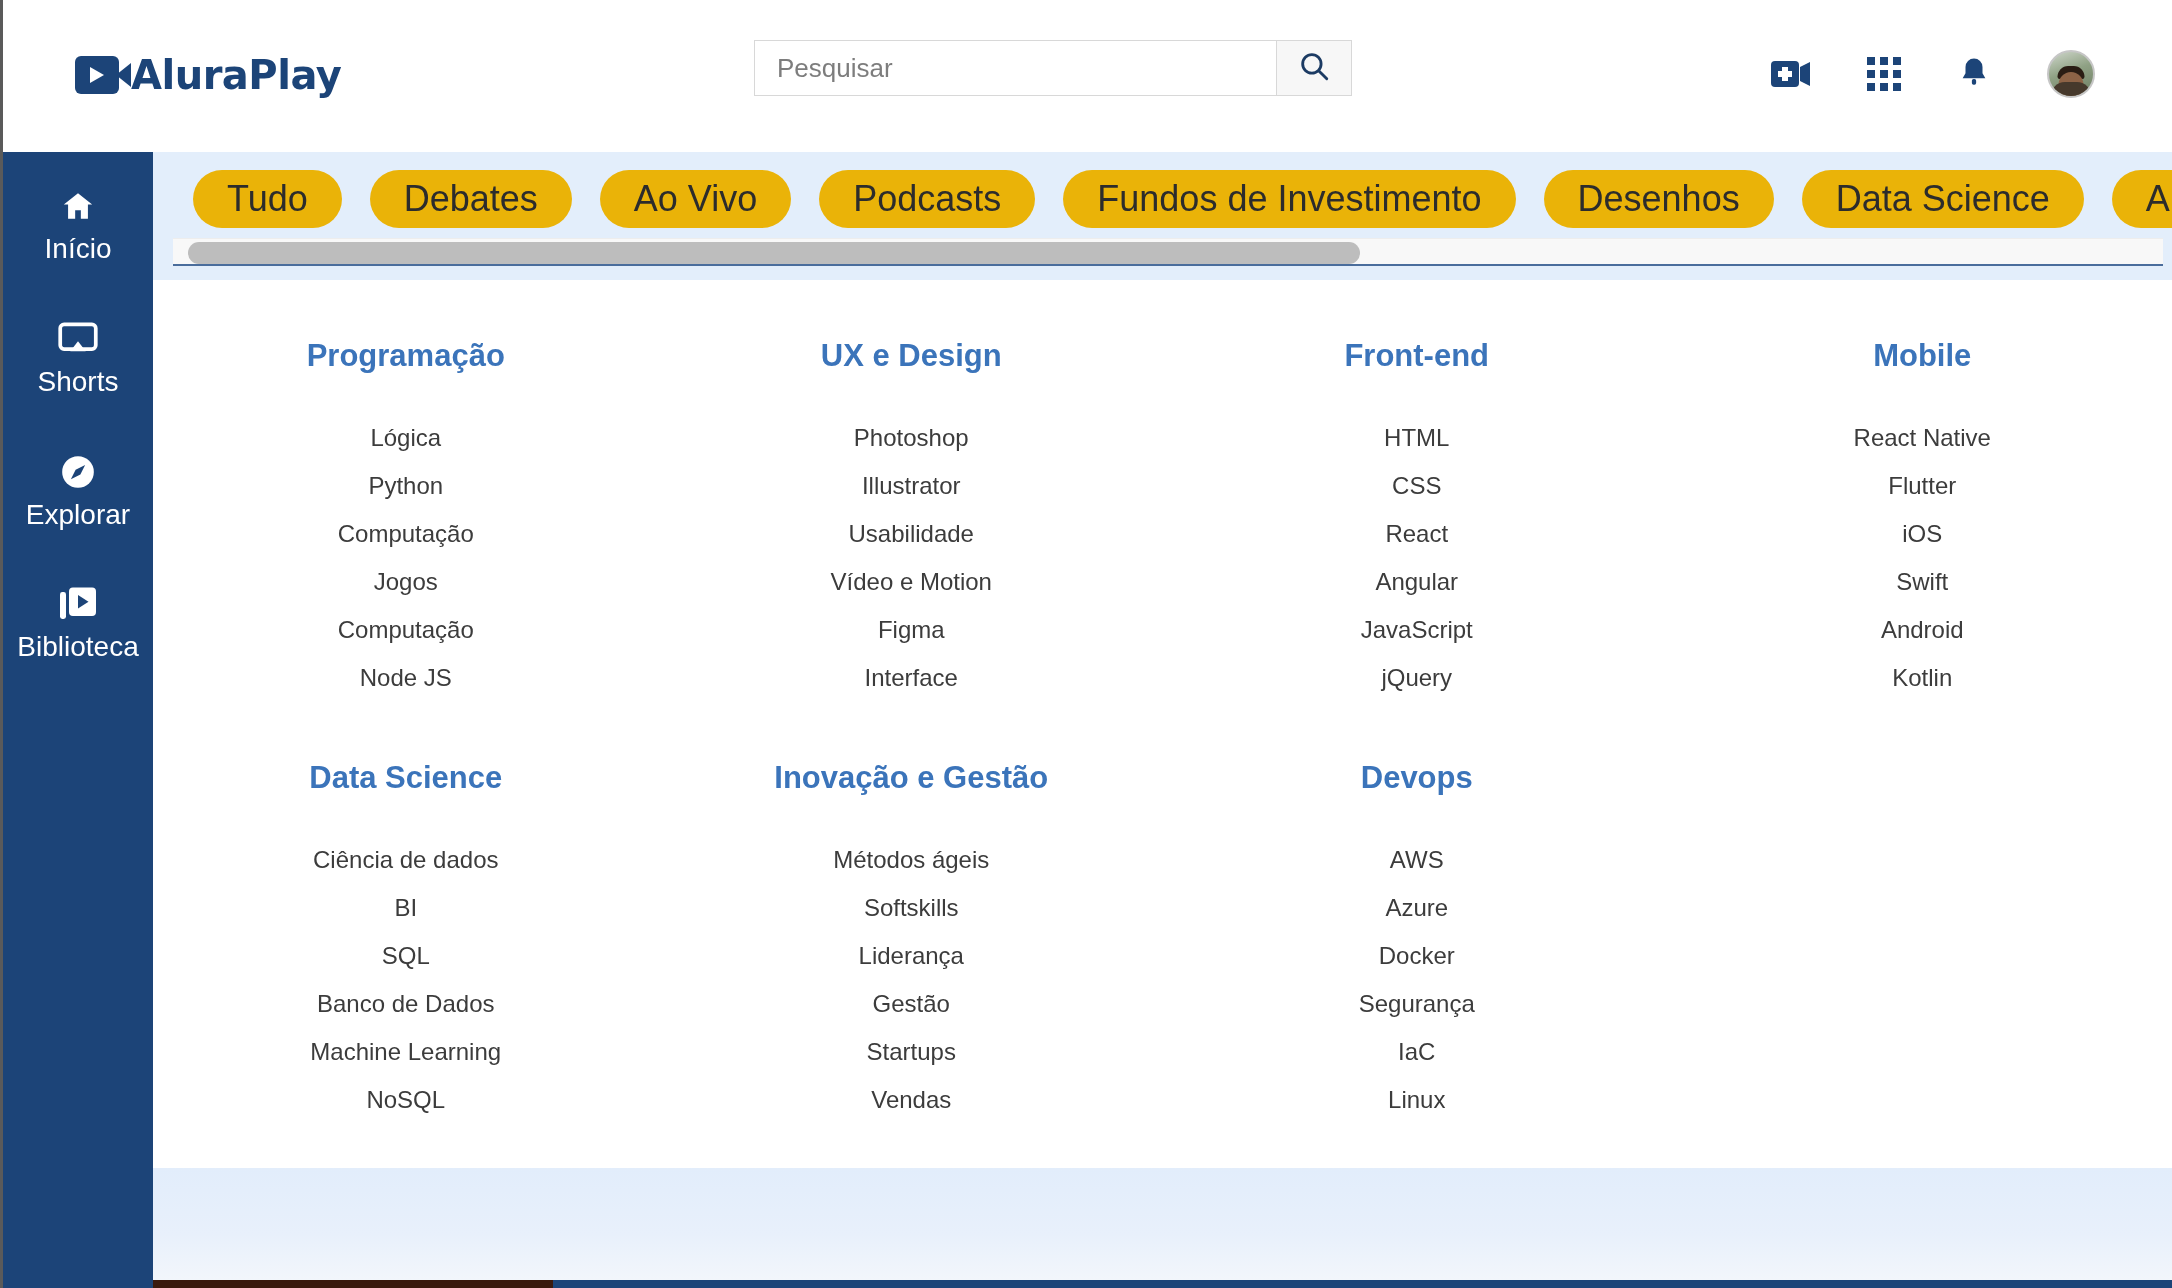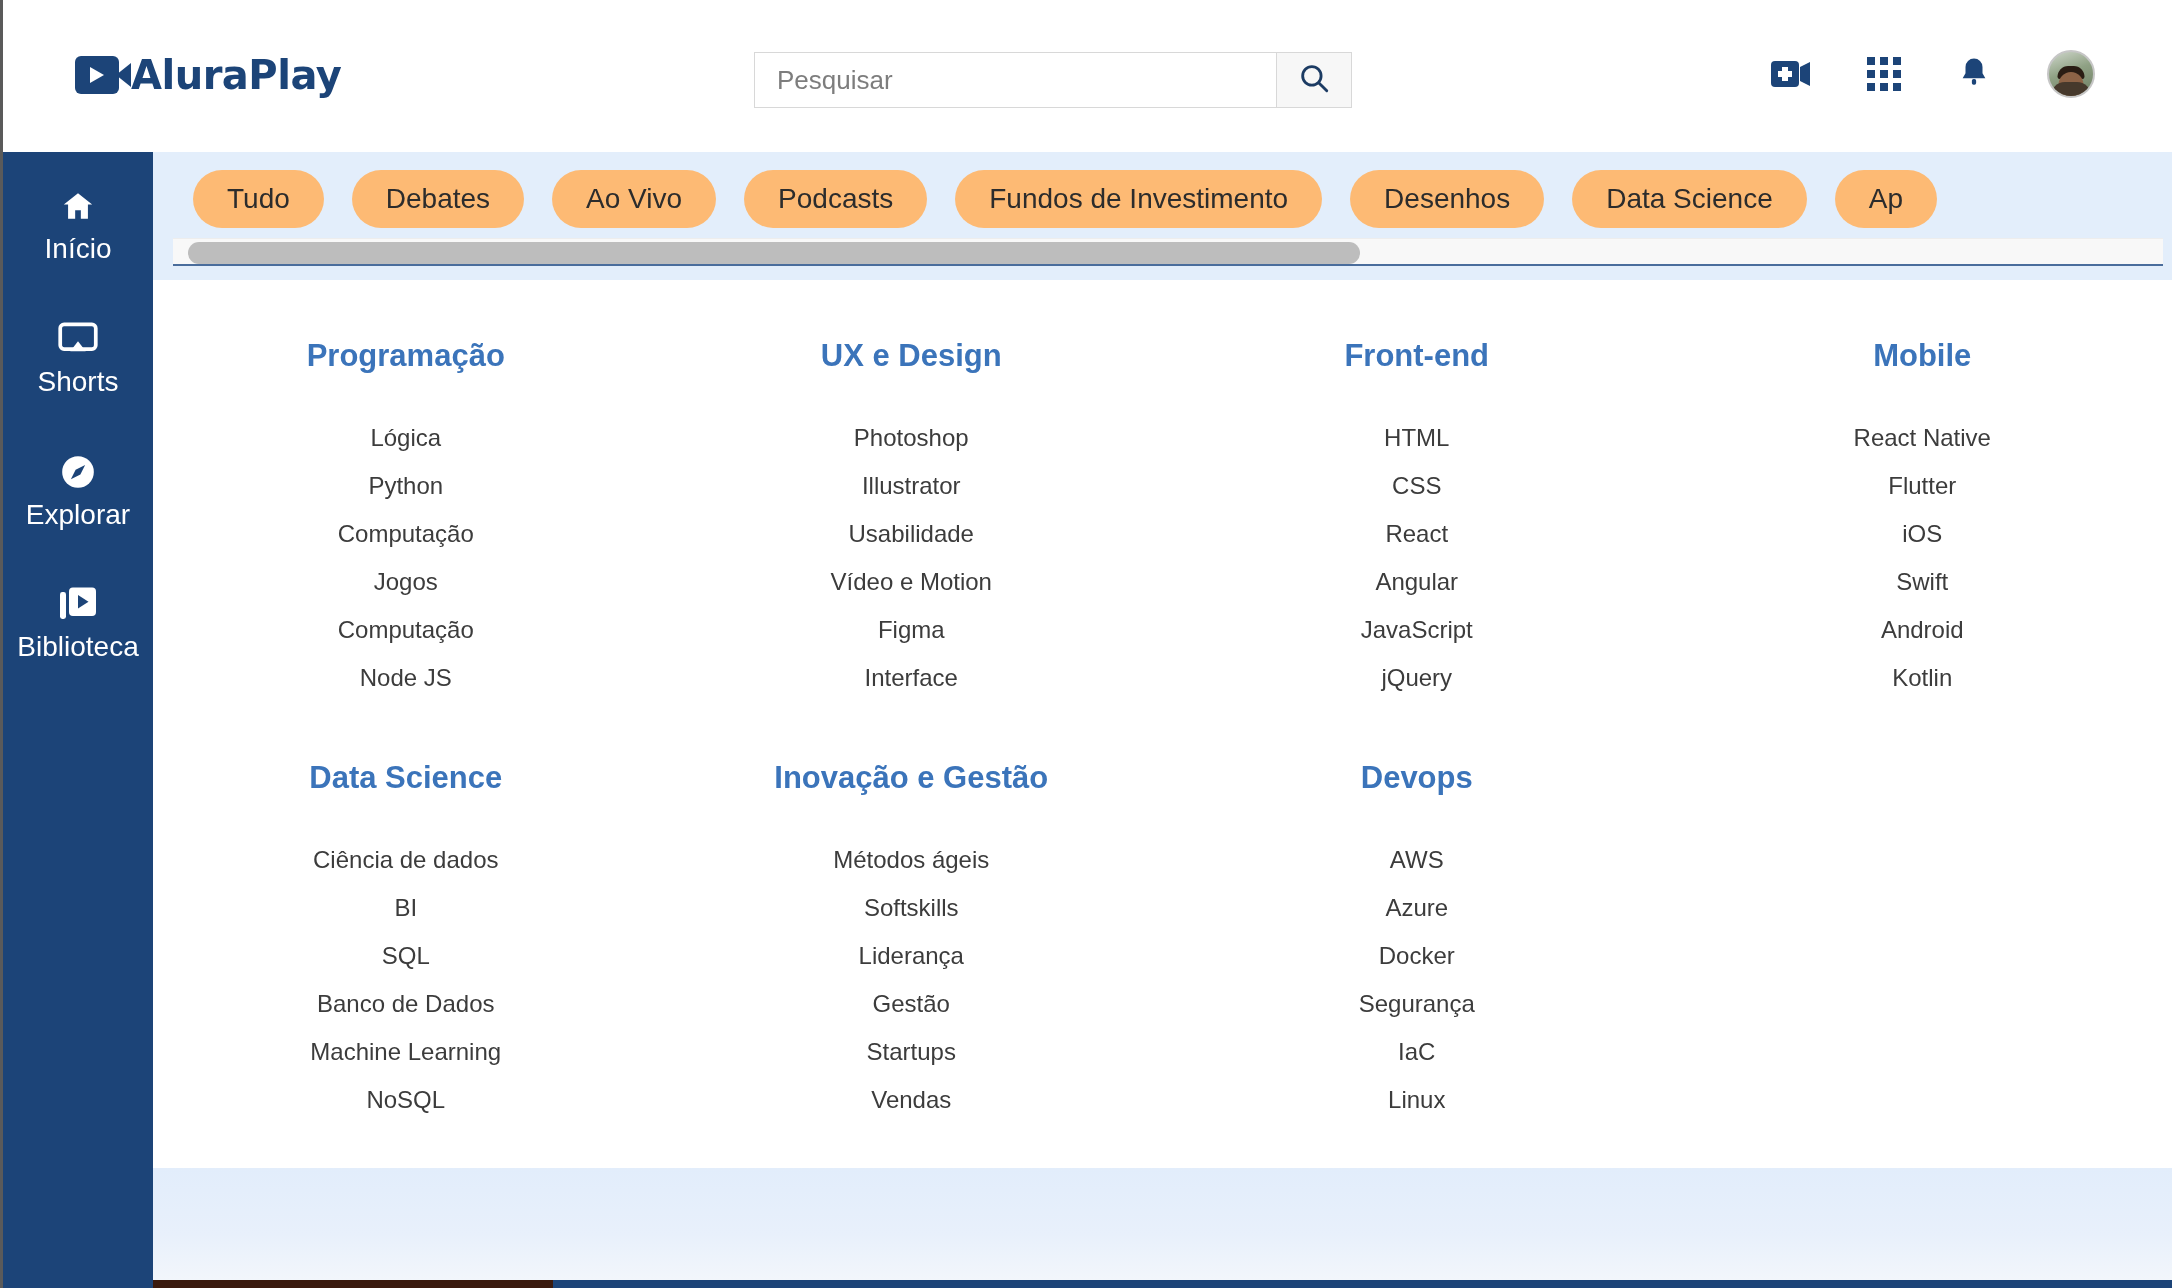--- a/index.html
+++ b/index.html
@@ -69,21 +69,21 @@
     font-size: 40px;
     font-weight: bold;
     color: #1c4478;
     letter-spacing: -0.5px;
     font-family: "DejaVu Sans", sans-serif;
   }
 
   .search-area {
     position: absolute;
     left: 751px;
-    top: 52px;
+    top: 40px;
     display: flex;
     align-items: stretch;
   }
   .search-input {
     width: 522px;
     height: 56px;
     border: 1px solid #d8d8d8;
     border-right: none;
     padding: 0 22px;
     font-size: 26px;
@@ -205,26 +205,26 @@
   .chips {
     position: absolute;
     left: 0; top: 18px;
     display: flex;
     gap: 28px;
     padding-left: 40px;
     white-space: nowrap;
   }
   .chip {
     height: 58px;
-    background: #fdba74;
+    background: #eab308;
     border-radius: 30px;
     padding: 0 34px;
     display: flex;
     align-items: center;
-    font-size: 28px;
+    font-size: 36px;
     color: #2c2c2c;
     cursor: pointer;
     flex: 0 0 auto;
   }
   .scroll-track {
     position: absolute;
     left: 20px;
     bottom: 14px;
     width: 1990px;
     height: 28px;

